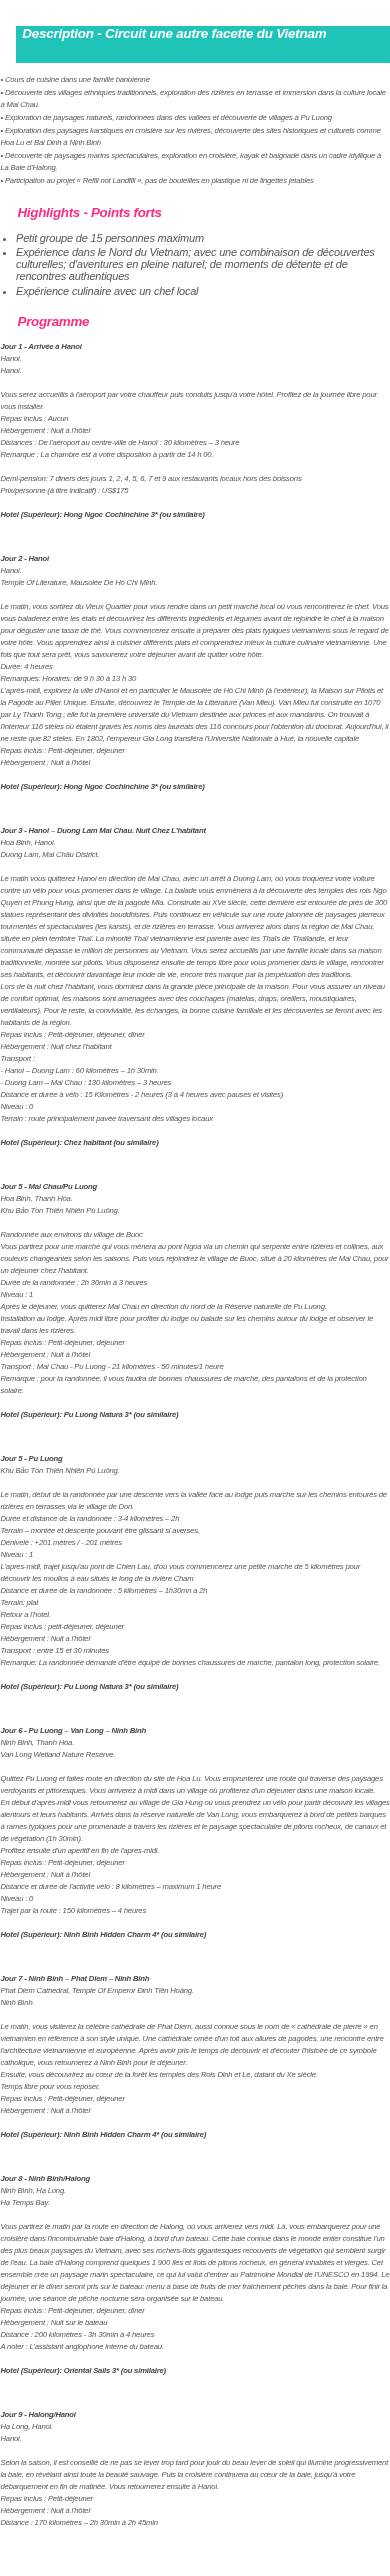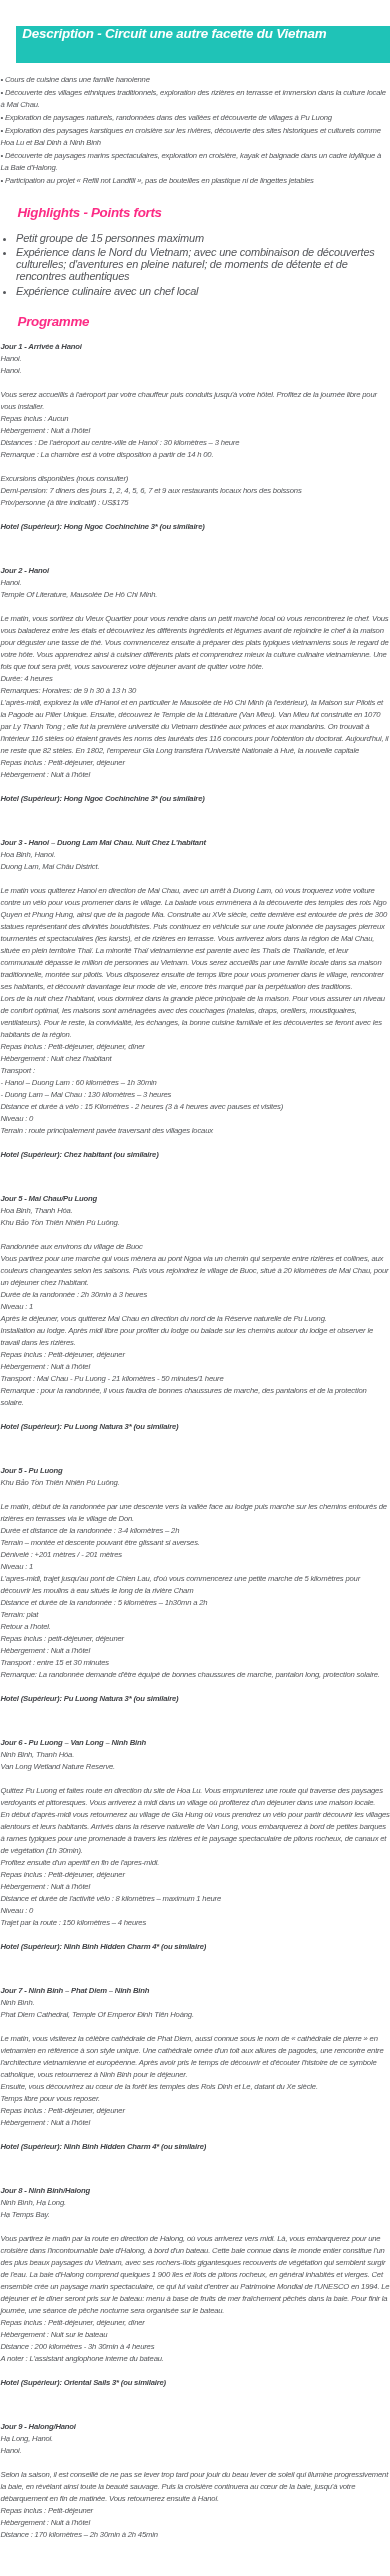--- a/index.html
+++ b/index.html
@@ -78,21 +78,20 @@
       <p class="ln day-title">Jour 1 - Arrivée à Hanoi</p>
       <p class="ln">Hanoi.</p>
       <p class="ln">Hanoi.</p>
       <div class="blank"></div>
       <p class="ln">Vous serez accueillis à l'aéroport par votre chauffeur puis conduits jusqu'à votre hôtel. Profitez de la journée libre pour vous installer.</p>
       <p class="ln">Repas inclus : Aucun</p>
       <p class="ln">Hébergement : Nuit à l'hôtel</p>
       <p class="ln">Distances : De l'aéroport au centre-ville de Hanoï : 30 kilomètres – 3 heure</p>
       <p class="ln">Remarque : La chambre est à votre disposition à partir de 14 h 00.</p>
       <div class="blank"></div>
-      <p class="ln">Excursions disponibles (nous consulter)</p>
       <p class="ln">Demi-pension: 7 diners des jours 1, 2, 4, 5, 6, 7 et 9 aux restaurants locaux hors des boissons</p>
       <p class="ln">Prix/personne (à titre indicatif) : US$175</p>
       <div class="blank"></div>
       <p class="ln bd">Hotel (Supérieur): Hong Ngoc Cochinchine 3* (ou similaire)</p>
     </div>
     <div class="day">
       <p class="ln day-title">Jour 2 - Hanoi</p>
       <p class="ln">Hanoi.</p>
       <p class="ln">Temple Of Literature, Mausolée De Hô Chi Minh.</p>
       <div class="blank"></div>
@@ -172,22 +171,22 @@
       <p class="ln">Repas inclus : Petit-déjeuner, déjeuner</p>
       <p class="ln">Hébergement : Nuit à l'hôtel</p>
       <p class="ln">Distance et durée de l'activité vélo : 8 kilomètres – maximum 1 heure</p>
       <p class="ln">Niveau : 0</p>
       <p class="ln">Trajet par la route : 150 kilomètres – 4 heures</p>
       <div class="blank"></div>
       <p class="ln bd">Hotel (Supérieur): Ninh Binh Hidden Charm 4* (ou similaire)</p>
     </div>
     <div class="day">
       <p class="ln day-title">Jour 7 - Ninh Binh – Phat Diem – Ninh Binh</p>
+      <p class="ln">Phat Diem Cathedral, Temple Of Emperor Đinh Tiên Hoàng.</p>
       <p class="ln">Ninh Bình.</p>
-      <p class="ln">Phat Diem Cathedral, Temple Of Emperor Đinh Tiên Hoàng.</p>
       <div class="blank"></div>
       <p class="ln">Le matin, vous visiterez la célèbre cathédrale de Phat Diem, aussi connue sous le nom de « cathédrale de pierre » en vietnamien en référence à son style unique. Une cathédrale ornée d'un toit aux allures de pagodes, une rencontre entre l'architecture vietnamienne et européenne. Après avoir pris le temps de découvrir et d'écouter l'histoire de ce symbole catholique, vous retournerez à Ninh Binh pour le déjeuner.</p>
       <p class="ln">Ensuite, vous découvrirez au cœur de la forêt les temples des Rois Dinh et Le, datant du Xe siècle.</p>
       <p class="ln">Temps libre pour vous reposer.</p>
       <p class="ln">Repas inclus : Petit-déjeuner, déjeuner</p>
       <p class="ln">Hébergement : Nuit à l'hôtel</p>
       <div class="blank"></div>
       <p class="ln bd">Hotel (Supérieur): Ninh Binh Hidden Charm 4* (ou similaire)</p>
     </div>
     <div class="day">

